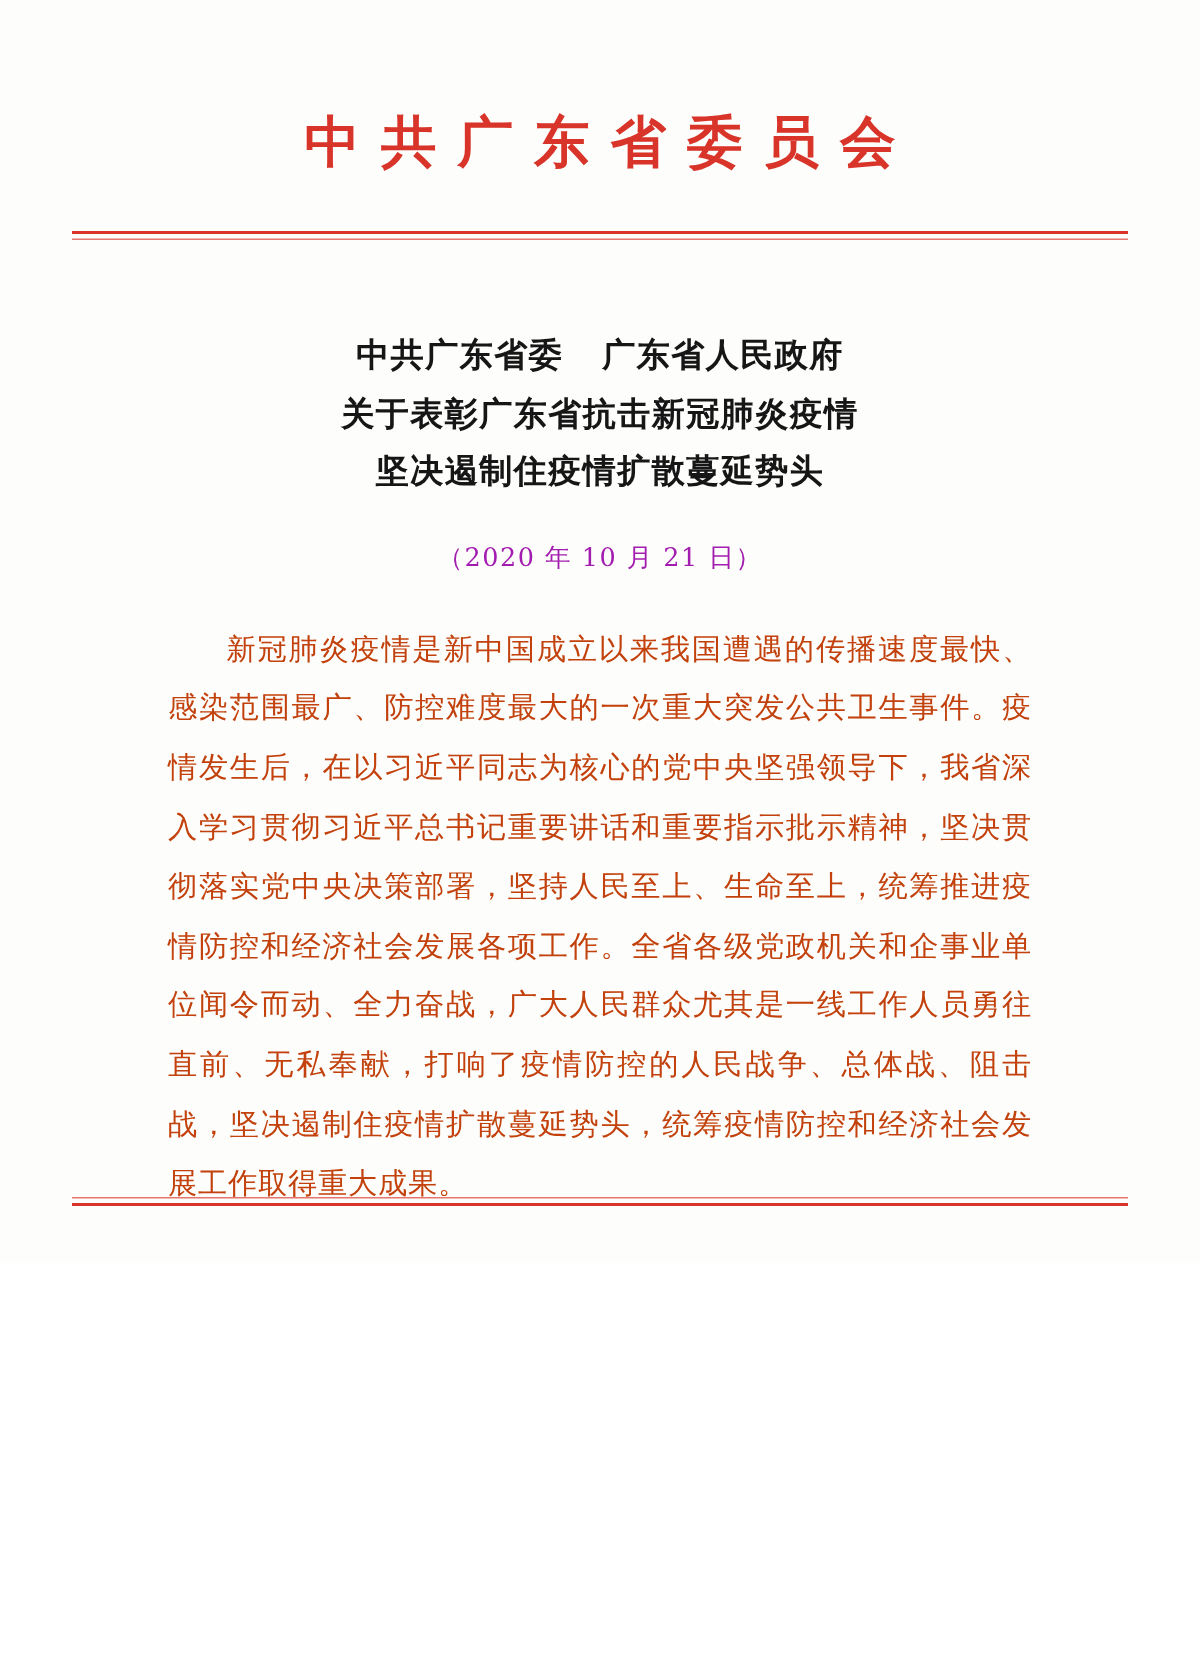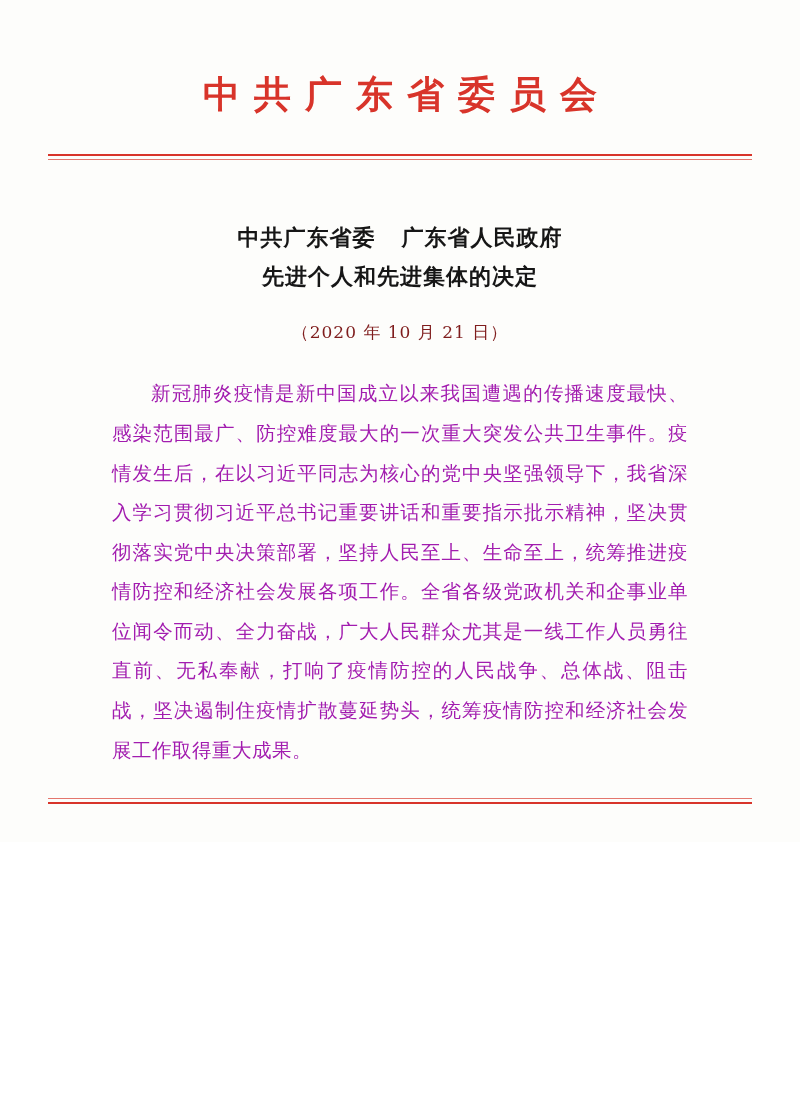--- a/index.html
+++ b/index.html
@@ -76,36 +76,36 @@
   }
   .doc-title .line.first span.gap {
     display: inline-block;
     width: 26px;
   }
 
   .doc-date {
     margin-top: 26px;
     text-align: center;
     font-size: 17px;
-    color: #7f1d1d;
+    color: #a21caf;
     letter-spacing: 1px;
   }
 
   .paragraphs {
     margin-top: 30px;
   }
 
   .para {
     font-size: 19.5px;
     line-height: 2.03;
     text-align: justify;
     text-justify: inter-ideograph;
     text-indent: 2em;
     letter-spacing: 0.5px;
-    color: #a21caf;
+    color: #c2410c;
     margin: 0 0 2px 0;
   }
 
   
   .footer-rule-wrap {
     position: absolute;
     left: 48px;
     right: 48px;
     bottom: 38px;
   }
@@ -131,21 +131,22 @@
       <div class="masthead-rule-thin"></div>
     </div>
   </div>
 
   <div class="doc-body">
 
     <div class="doc-title">
       <span class="line first">
         <span>中共广东省委</span><span class="gap"></span><span>广东省人民政府</span>
       </span>
-      <span class="line">先进个人和先进集体的决定</span>
+      <span class="line">关于表彰广东省抗击新冠肺炎疫情</span>
+      <span class="line">坚决遏制住疫情扩散蔓延势头</span>
     </div>
 
     <div class="doc-date">（2020 年 10 月 21 日）</div>
 
     <div class="paragraphs">
       <p class="para">新冠肺炎疫情是新中国成立以来我国遭遇的传播速度最快、感染范围最广、防控难度最大的一次重大突发公共卫生事件。疫情发生后，在以习近平同志为核心的党中央坚强领导下，我省深入学习贯彻习近平总书记重要讲话和重要指示批示精神，坚决贯彻落实党中央决策部署，坚持人民至上、生命至上，统筹推进疫情防控和经济社会发展各项工作。全省各级党政机关和企事业单位闻令而动、全力奋战，广大人民群众尤其是一线工作人员勇往直前、无私奉献，打响了疫情防控的人民战争、总体战、阻击战，坚决遏制住疫情扩散蔓延势头，统筹疫情防控和经济社会发展工作取得重大成果。</p>
     </div>
 
   </div>
 

